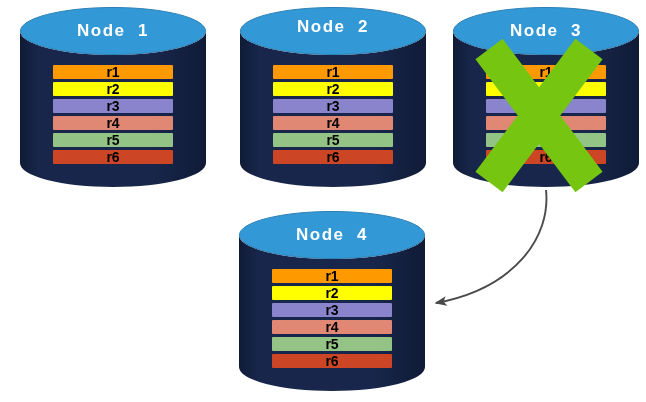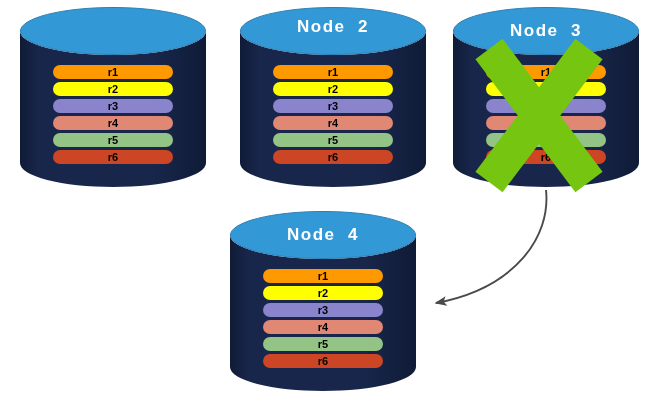--- a/index.html
+++ b/index.html
@@ -42,27 +42,27 @@
     white-space: pre;
     pointer-events: none;
   }
   .rows {
     position: absolute;
     display: flex;
     flex-direction: column;
   }
   .row {
     position: relative;
-    border-radius: 7px;
+    border-radius: 1px;
     box-sizing: border-box;
     display: flex;
     align-items: center;
     justify-content: center;
     font-weight: bold;
-    font-size: 11px;
+    font-size: 14px;
     color: #000000;
     font-family: "Liberation Sans", sans-serif;
     line-height: 1;
   }
   .x-mark {
     position: absolute;
     pointer-events: none;
   }
   .arrow-layer {
     position: absolute;
@@ -85,20 +85,21 @@
           <linearGradient id="bodyGrad-0" x1="0" y1="0" x2="1" y2="0">
             <stop offset="0%" stop-color="#0F1B36"></stop>
             <stop offset="10%" stop-color="#18264B"></stop>
             <stop offset="72%" stop-color="#18264B"></stop>
             <stop offset="100%" stop-color="#0F1B36"></stop>
           </linearGradient>
         </defs>
         <path d="M 0,24 L 0,156 A 93,24 0 0 0 186,156 L 186,24 A 93,24 0 0 1 0,24 Z" fill="url(#bodyGrad-0)"></path>
         <ellipse cx="93" cy="24" rx="92.5" ry="23.5" fill="#3399D6" stroke="#2B7FB5" stroke-width="1"></ellipse>
       </svg>
+      <div class="node-title" style="top: 14px;">Node  1</div>
       <div class="rows" style="left: 33px; top: 58px; width: 120px;">
         <div class="row" style="background: rgb(255, 153, 0); height: 14px; margin-bottom: 3px;">
           <span>r1</span>
         </div>
         <div class="row" style="background: rgb(255, 255, 0); height: 14px; margin-bottom: 3px;">
           <span>r2</span>
         </div>
         <div class="row" style="background: rgb(138, 132, 204); height: 14px; margin-bottom: 3px;">
           <span>r3</span>
         </div>
@@ -180,21 +181,21 @@
         </div>
         <div class="row" style="background: rgb(204, 69, 37); height: 14px; margin-bottom: 0px;">
           <span>r6</span>
         </div>
       </div>
       <svg class="x-mark" width="186" height="180" viewBox="0 0 186 180">
         <line x1="36" y1="42" x2="136" y2="175" stroke="#76C511" stroke-width="34" stroke-linecap="butt"></line>
         <line x1="136" y1="42" x2="36" y2="175" stroke="#76C511" stroke-width="34" stroke-linecap="butt"></line>
       </svg>
     </div>
-    <div class="node" style="left: 230px; top: 211px; width: 186px; height: 180px;">
+    <div class="node" style="left: 239px; top: 211px; width: 186px; height: 180px;">
       <svg width="186" height="180" viewBox="0 0 186 180">
         <defs>
           <linearGradient id="bodyGrad-3" x1="0" y1="0" x2="1" y2="0">
             <stop offset="0%" stop-color="#0F1B36"></stop>
             <stop offset="10%" stop-color="#18264B"></stop>
             <stop offset="72%" stop-color="#18264B"></stop>
             <stop offset="100%" stop-color="#0F1B36"></stop>
           </linearGradient>
         </defs>
         <path d="M 0,24 L 0,156 A 93,24 0 0 0 186,156 L 186,24 A 93,24 0 0 1 0,24 Z" fill="url(#bodyGrad-3)"></path>

